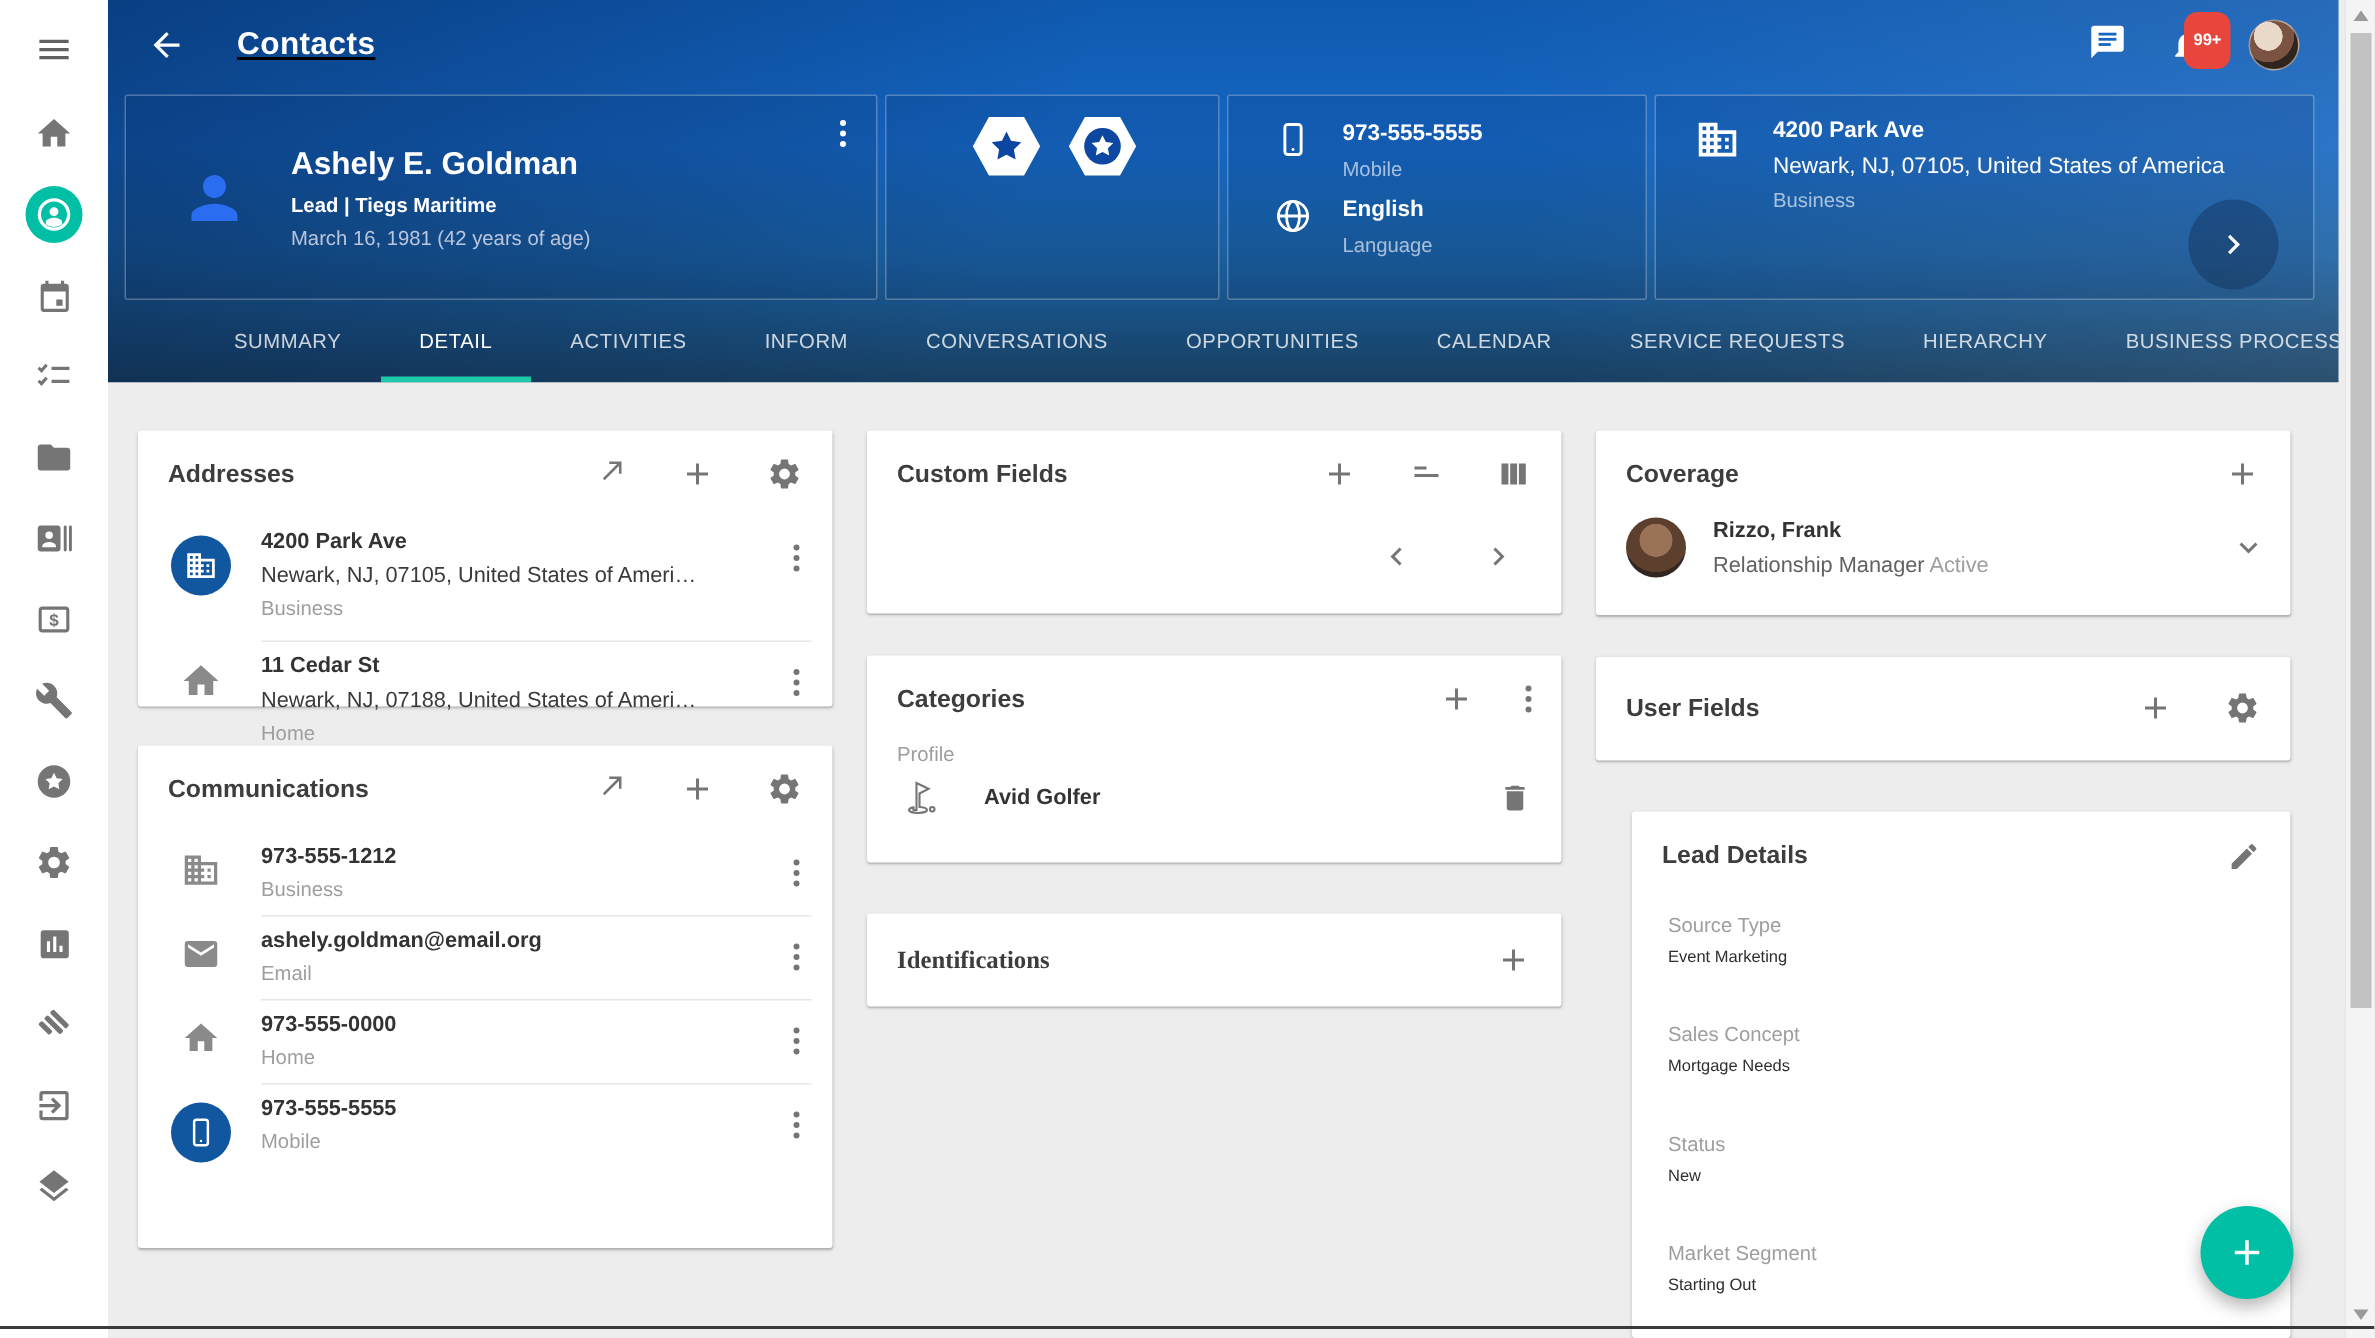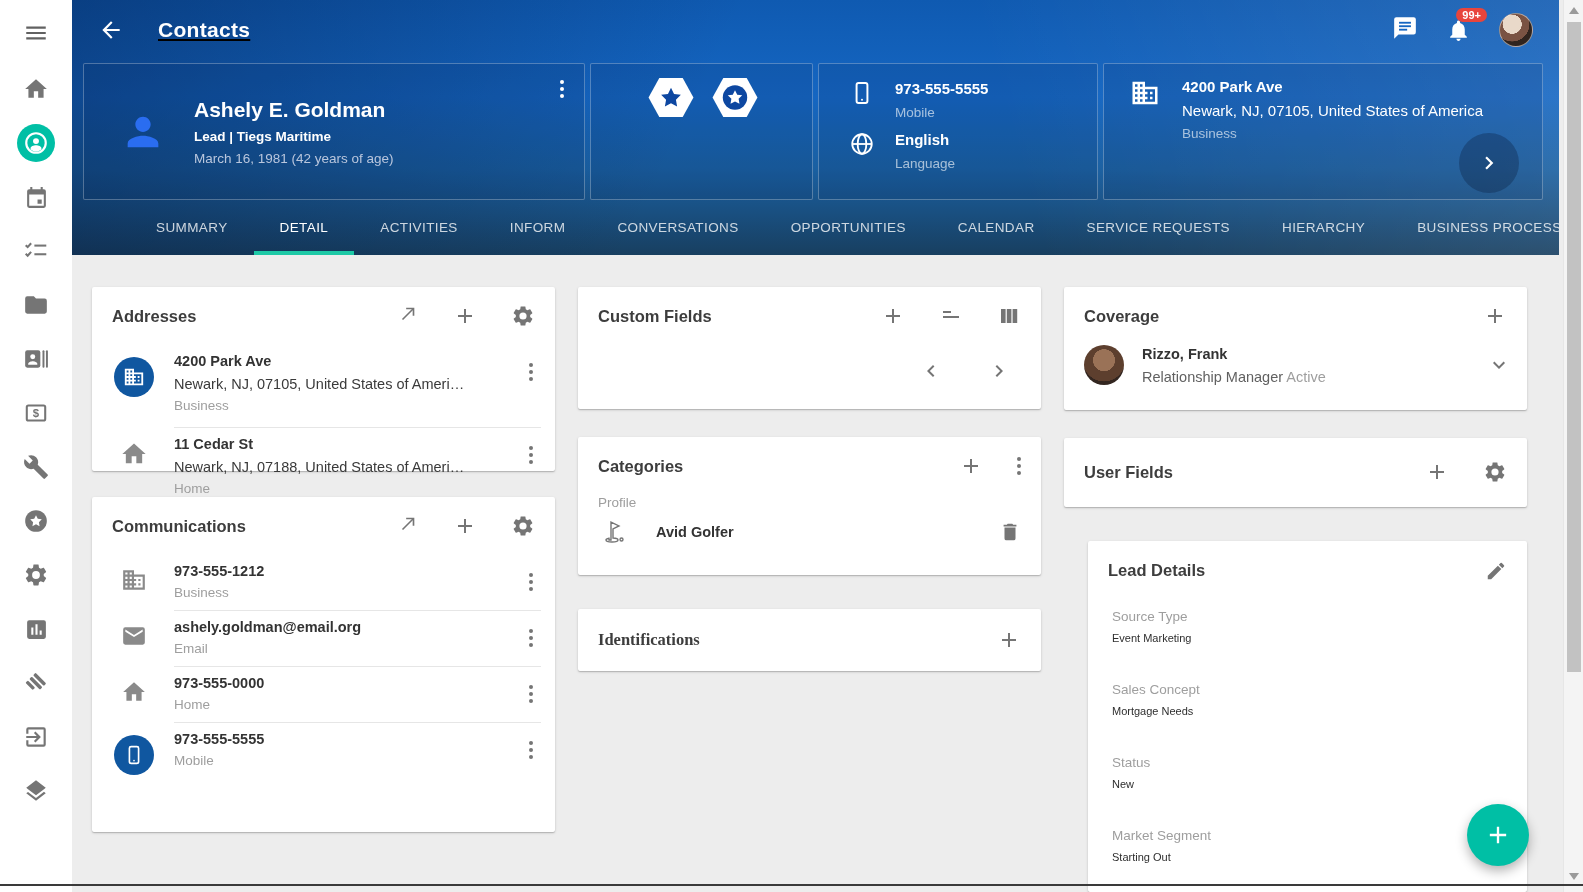--- a/index.html
+++ b/index.html
@@ -24,21 +24,21 @@
     background:
       linear-gradient(115deg, rgba(0,18,55,.38), rgba(0,0,0,0) 42%),
       linear-gradient(255deg, rgba(255,255,255,.10), rgba(255,255,255,0) 38%),
       linear-gradient(180deg, #0f5ab1 0%, #1566c2 38%, #1a60a2 66%, #183f60 100%); text-decoration: underline; }
   .appbar { display:flex; align-items:center; height:60px; padding:0 26px; color:#fff; }
   .back { color:#fff; margin-right:34px; cursor:pointer; }
   .page-title { font-size:21px; font-weight:bold; letter-spacing:.3px; }
   .appbar-right { margin-left:auto; display:flex; align-items:center; gap:28px; }
   .bell-wrap { position:relative; }
   .badge { position:absolute; top:-10px; right:-16px; background:#e8453c; color:#fff; font-size:11px;
-           font-weight:bold; border-radius:9px; padding:1px 6px; }
+           font-weight:bold; border-radius:9px; padding:13px 6px; }
   .avatar-top { width:34px; height:34px; border-radius:50%; cursor:pointer;
     background: radial-gradient(circle at 38% 32%, #e9d9c9 0 32%, #7a5343 33% 58%, #30241e 59%); border:1px solid rgba(255,255,255,.5); }
 
   .hcards { position:absolute; left:11px; right:16px; top:63px; height:137px; display:flex; gap:5px; }
   .hcard { border:1px solid rgba(255,255,255,.28); background:rgba(4,32,84,.14); border-radius:2px;
            position:relative; color:#fff; }
   .hc-profile { flex:0 0 502px; display:flex; align-items:center; padding-left:36px; }
   .hc-badges { flex:0 0 223px; padding:13px 0 0 56px; display:flex; gap:16px; }
   .hc-quick { flex:0 0 280px; padding:14px 0 0 0; }
   .hc-addr { flex:1; display:flex; padding:14px 0 0 26px; }

